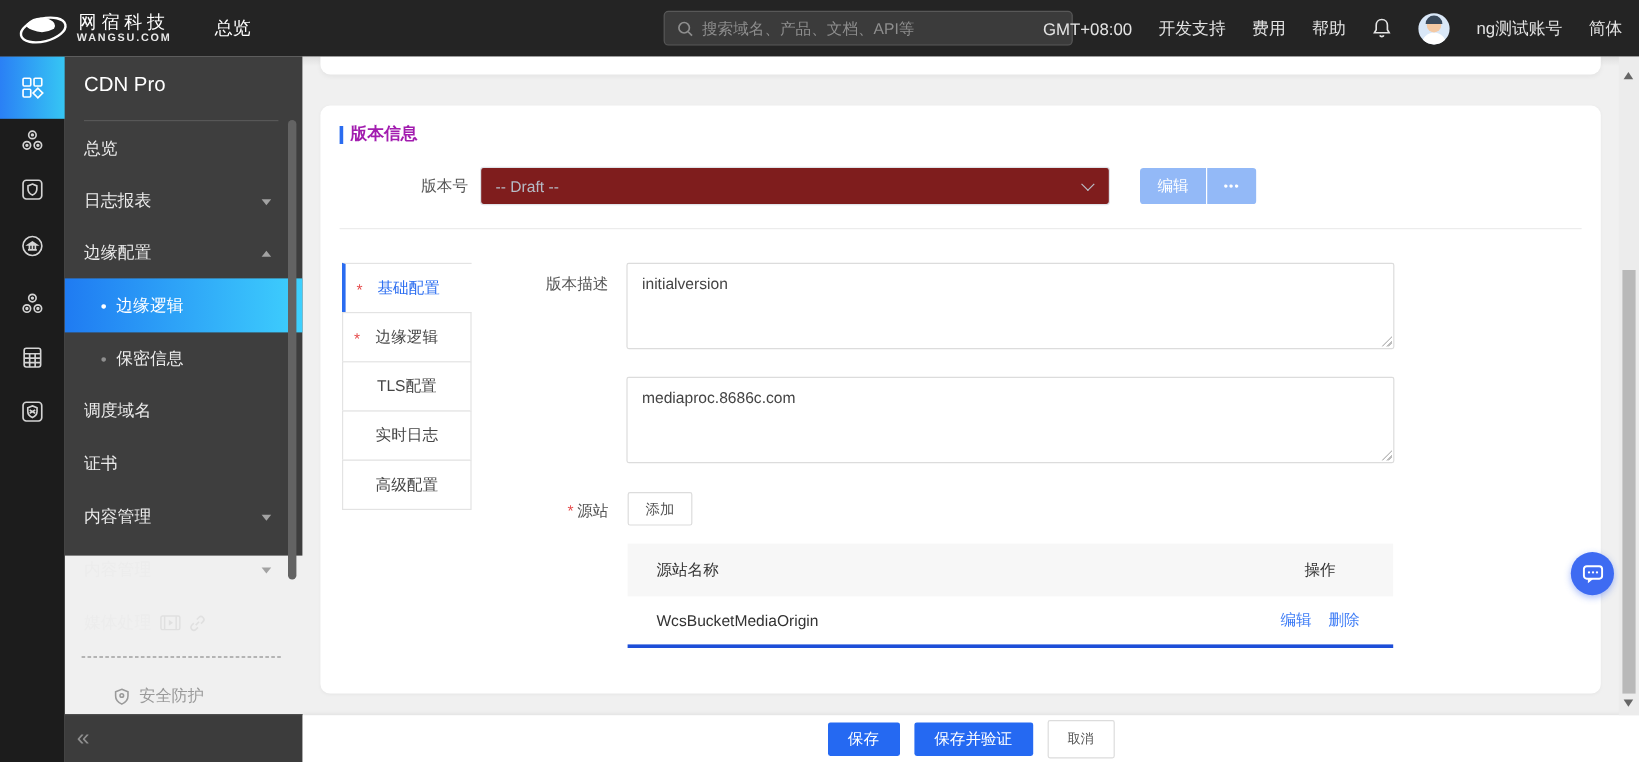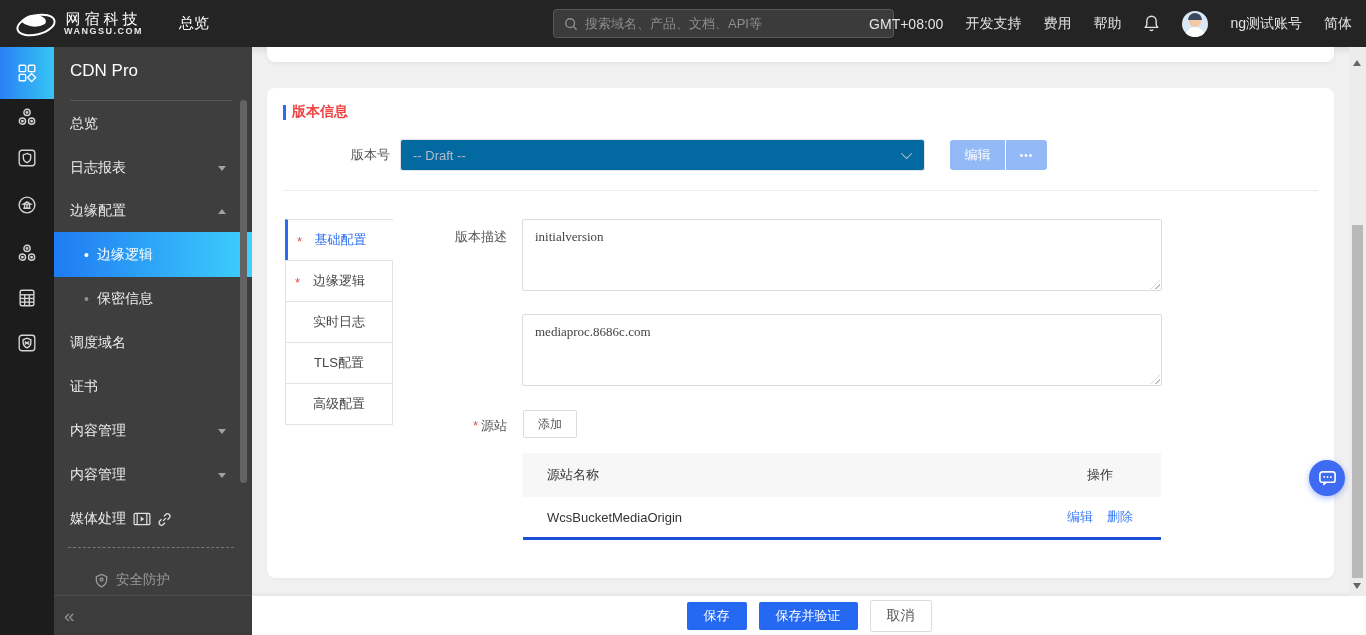--- a/index.html
+++ b/index.html
@@ -25,21 +25,21 @@
   .acct-name { cursor:pointer; }
 
   
   #rail { position:absolute; left:0; top:47px; width:54px; height:588px; background:#1c1c1c; z-index:20; }
   .rail-item { position:absolute; left:0; width:54px; height:44px; display:flex; align-items:center; justify-content:center; cursor:pointer; }
   .rail-item.active { height:52px; background:linear-gradient(90deg,#2a80f5,#36c6f4); }
   .rail-item svg { stroke:#d4d4d4; fill:none; stroke-width:1.5; }
   .rail-item.active svg { stroke:#ffffff; }
 
   
-  #sidebar { position:absolute; left:54px; top:47px; width:198px; height:588px; background:#3e3e3e; z-index:20; }
+  #sidebar { position:absolute; left:54px; top:47px; width:198px; height:416px; background:#3e3e3e; z-index:20; }
   .sb-title { position:absolute; left:16px; top:14px; color:#ffffff; font-size:17px; }
   .sb-divider { position:absolute; left:16px; top:53px; width:162px; height:1px; background:#575757; }
   .sb-item { position:absolute; left:0; width:198px; height:44px; display:flex; align-items:center; padding-left:16px; color:#ececec; font-size:14px; cursor:pointer; }
   .sb-item .chev { margin-left:auto; margin-right:26px; width:0; height:0; }
   .chev-down { border:4px solid transparent; border-top:5px solid #a2a2a2; transform:translateY(2px); }
   .chev-up { border:4px solid transparent; border-bottom:5px solid #a2a2a2; transform:translateY(-2px); }
   .sb-sub { padding-left:30px; }
   .sb-sub .bullet { font-size:14px; margin-right:8px; color:#8f8f8f; }
   .sb-sub.active { background:linear-gradient(90deg,#1f7bf2,#3ed0fd); color:#ffffff; height:45px; }
   .sb-sub.active .bullet { color:#ffffff; }
@@ -53,58 +53,58 @@
   .sb-collapse { color:#8f8f8f; font-size:19px; margin-left:10px; cursor:pointer; }
 
   
   #main { position:absolute; left:252px; top:47px; width:1114px; height:588px; background:#f0f0f0; }
   .main-topshadow { position:absolute; left:0; top:0; width:1114px; height:8px; background:linear-gradient(#dedede,rgba(240,240,240,0)); }
   .card-top { position:absolute; left:15px; top:0; width:1067px; height:15px; background:#ffffff; border-radius:0 0 8px 8px; box-shadow:0 2px 4px rgba(0,0,0,.05); }
   .card { position:absolute; left:15px; top:41px; width:1067px; height:490px; background:#ffffff; border-radius:8px; box-shadow:0 1px 3px rgba(0,0,0,.04); }
 
   .sec-title { position:absolute; left:16px; top:15px; display:flex; align-items:center; }
   .sec-bar { width:3px; height:15px; background:#2a6cf0; margin-right:6px; }
-  .sec-text { font-size:14px; font-weight:bold; color:#ef4444; }
+  .sec-text { font-size:14px; font-weight:bold; color:#a21caf; }
 
   .ver-label { position:absolute; left:0; top:58px; width:123px; text-align:right; font-size:13px; color:#555; }
-  .ver-select { position:absolute; left:133px; top:51px; width:525px; height:32px; background:#0369a1; border:1px solid #e0e3e8; border-radius:3px; display:flex; align-items:center; padding:0 12px; cursor:not-allowed; }
+  .ver-select { position:absolute; left:133px; top:51px; width:525px; height:32px; background:#7f1d1d; border:1px solid #e0e3e8; border-radius:3px; display:flex; align-items:center; padding:0 12px; cursor:not-allowed; }
   .ver-select .val { font-size:13px; color:#b6bcc6; }
   .ver-select .sel-chev { margin-left:auto; width:8px; height:8px; border-left:1.5px solid #b9bec7; border-bottom:1.5px solid #b9bec7; transform:rotate(-45deg) translateY(-2px); }
   .btn-group { position:absolute; left:683px; top:52px; height:30px; display:flex; border-radius:3px; overflow:hidden; }
   .btn-edit { width:55px; background:#93b9f7; color:#fff; font-size:13px; border:none; cursor:pointer; }
   .btn-more { width:42px; background:#93b9f7; color:#fff; font-size:10px; letter-spacing:1px; border:none; border-left:1px solid #ffffff; cursor:pointer; }
   .hr { position:absolute; left:16px; top:102px; width:1035px; height:1px; background:#ececec; }
 
   .tabs { position:absolute; left:18px; top:131px; width:108px; }
   .tab { position:relative; width:108px; height:42px; margin-top:-1px; border:1px solid #e3e3e3; background:#fff; display:flex; align-items:center; justify-content:center; font-size:13px; color:#454545; cursor:pointer; }
   .tab:first-child { margin-top:0; }
   .tab.active { border-left:3px solid #2a6cf0; border-right:none; color:#2a6cf0; }
   .tab .req { position:absolute; left:9px; top:14px; }
   .req { color:#e64c4c; font-size:13px; }
 
   .form-label { position:absolute; width:240px; text-align:right; font-size:13px; color:#555; }
   .form-label .req { margin-right:3px; }
-  .ta-wrap { position:absolute; left:255px; width:640px; height:72px;font-family:Liberation Serif, serif; }
+  .ta-wrap { position:absolute; left:255px; width:640px; height:72px; }
   .ta { width:640px; height:72px; border:1px solid #dcdcdc; border-radius:2px; resize:none; padding:9px 12px; font-size:13px; color:#444; font-family:inherit; outline:none; background:#fff; }
   .grip { position:absolute; right:2px; bottom:2px; width:9px; height:9px; clip-path:polygon(100% 0,100% 100%,0 100%); background:repeating-linear-gradient(135deg,transparent 0 2px,#bdbdbd 2px 3.5px); pointer-events:none; }
 
   .btn-add { position:absolute; left:256px; top:322px; width:54px; height:28px; background:#fff; border:1px solid #dcdcdc; border-radius:2px; font-size:12px; color:#555; cursor:pointer; }
 
   .otable { position:absolute; left:256px; top:365px; width:638px; font-size:13px; }
   .otable .thead { height:44px; background:#f7f7f7; display:flex; align-items:center; color:#333; }
   .otable .th-name { padding-left:24px; flex:1; }
   .otable .th-op { padding-right:48px; }
   .otable .trow { height:43px; display:flex; align-items:center; border-bottom:3px solid #1d4ed8; color:#333; }
   .otable .td-name { padding-left:24px; flex:1; }
   .otable .td-op { padding-right:28px; display:flex; gap:14px; }
   .tlink { color:#3f7df6; cursor:pointer; }
 
   .footer { position:absolute; left:0; top:549px; width:1114px; height:39px; background:#ffffff; box-shadow:0 -1px 4px rgba(0,0,0,.07); display:flex; align-items:center; justify-content:center; gap:12px; }
   .btn-primary { height:28px; padding:0 17px; background:#2569f2; border:none; border-radius:2px; color:#fff; font-size:13px; cursor:pointer; }
-  .btn-plain { height:32px; padding:0 16px; background:#fff; border:1px solid #dcdcdc; border-radius:2px; color:#555; font-size:14px; cursor:pointer; }
+  .btn-plain { height:32px; padding:0 16px; background:#fff; border:1px solid #dcdcdc; border-radius:2px; color:#555; font-size:11px; cursor:pointer; }
 
   .chat-fab { position:absolute; left:1057px; top:413px; width:36px; height:36px; border-radius:50%; background:#3e6bf2; box-shadow:0 2px 6px rgba(62,107,242,.45); display:flex; align-items:center; justify-content:center; cursor:pointer; }
 
   
   .scrollbar { position:absolute; left:1097px; top:0; width:17px; height:549px; background:#ececec; }
   .sc-up { position:absolute; left:4px; top:9px; width:0; height:0; border:4.5px solid transparent; border-bottom:6px solid #666; cursor:pointer; }
   .sc-down { position:absolute; left:4px; top:536px; width:0; height:0; border:4.5px solid transparent; border-top:6px solid #666; cursor:pointer; }
   .sc-thumb { position:absolute; left:3px; top:178px; width:11px; height:353px; background:#b9b9b9; cursor:pointer; }
 </style>
 </head>
@@ -306,24 +306,24 @@
     <div class="tabs">
       <div class="tab active">
         <span class="req">*</span>
         <span>基础配置</span>
       </div>
       <div class="tab">
         <span class="req">*</span>
         <span>边缘逻辑</span>
       </div>
       <div class="tab">
+        <span>TLS配置</span>
+      </div>
+      <div class="tab">
         <span>实时日志</span>
-      </div>
-      <div class="tab">
-        <span>TLS配置</span>
       </div>
       <div class="tab">
         <span>高级配置</span>
       </div>
     </div>
 
     <div class="form-label" style="top:140px">
       <span>版本描述</span>
     </div>
     <div class="ta-wrap" style="top:131px">

